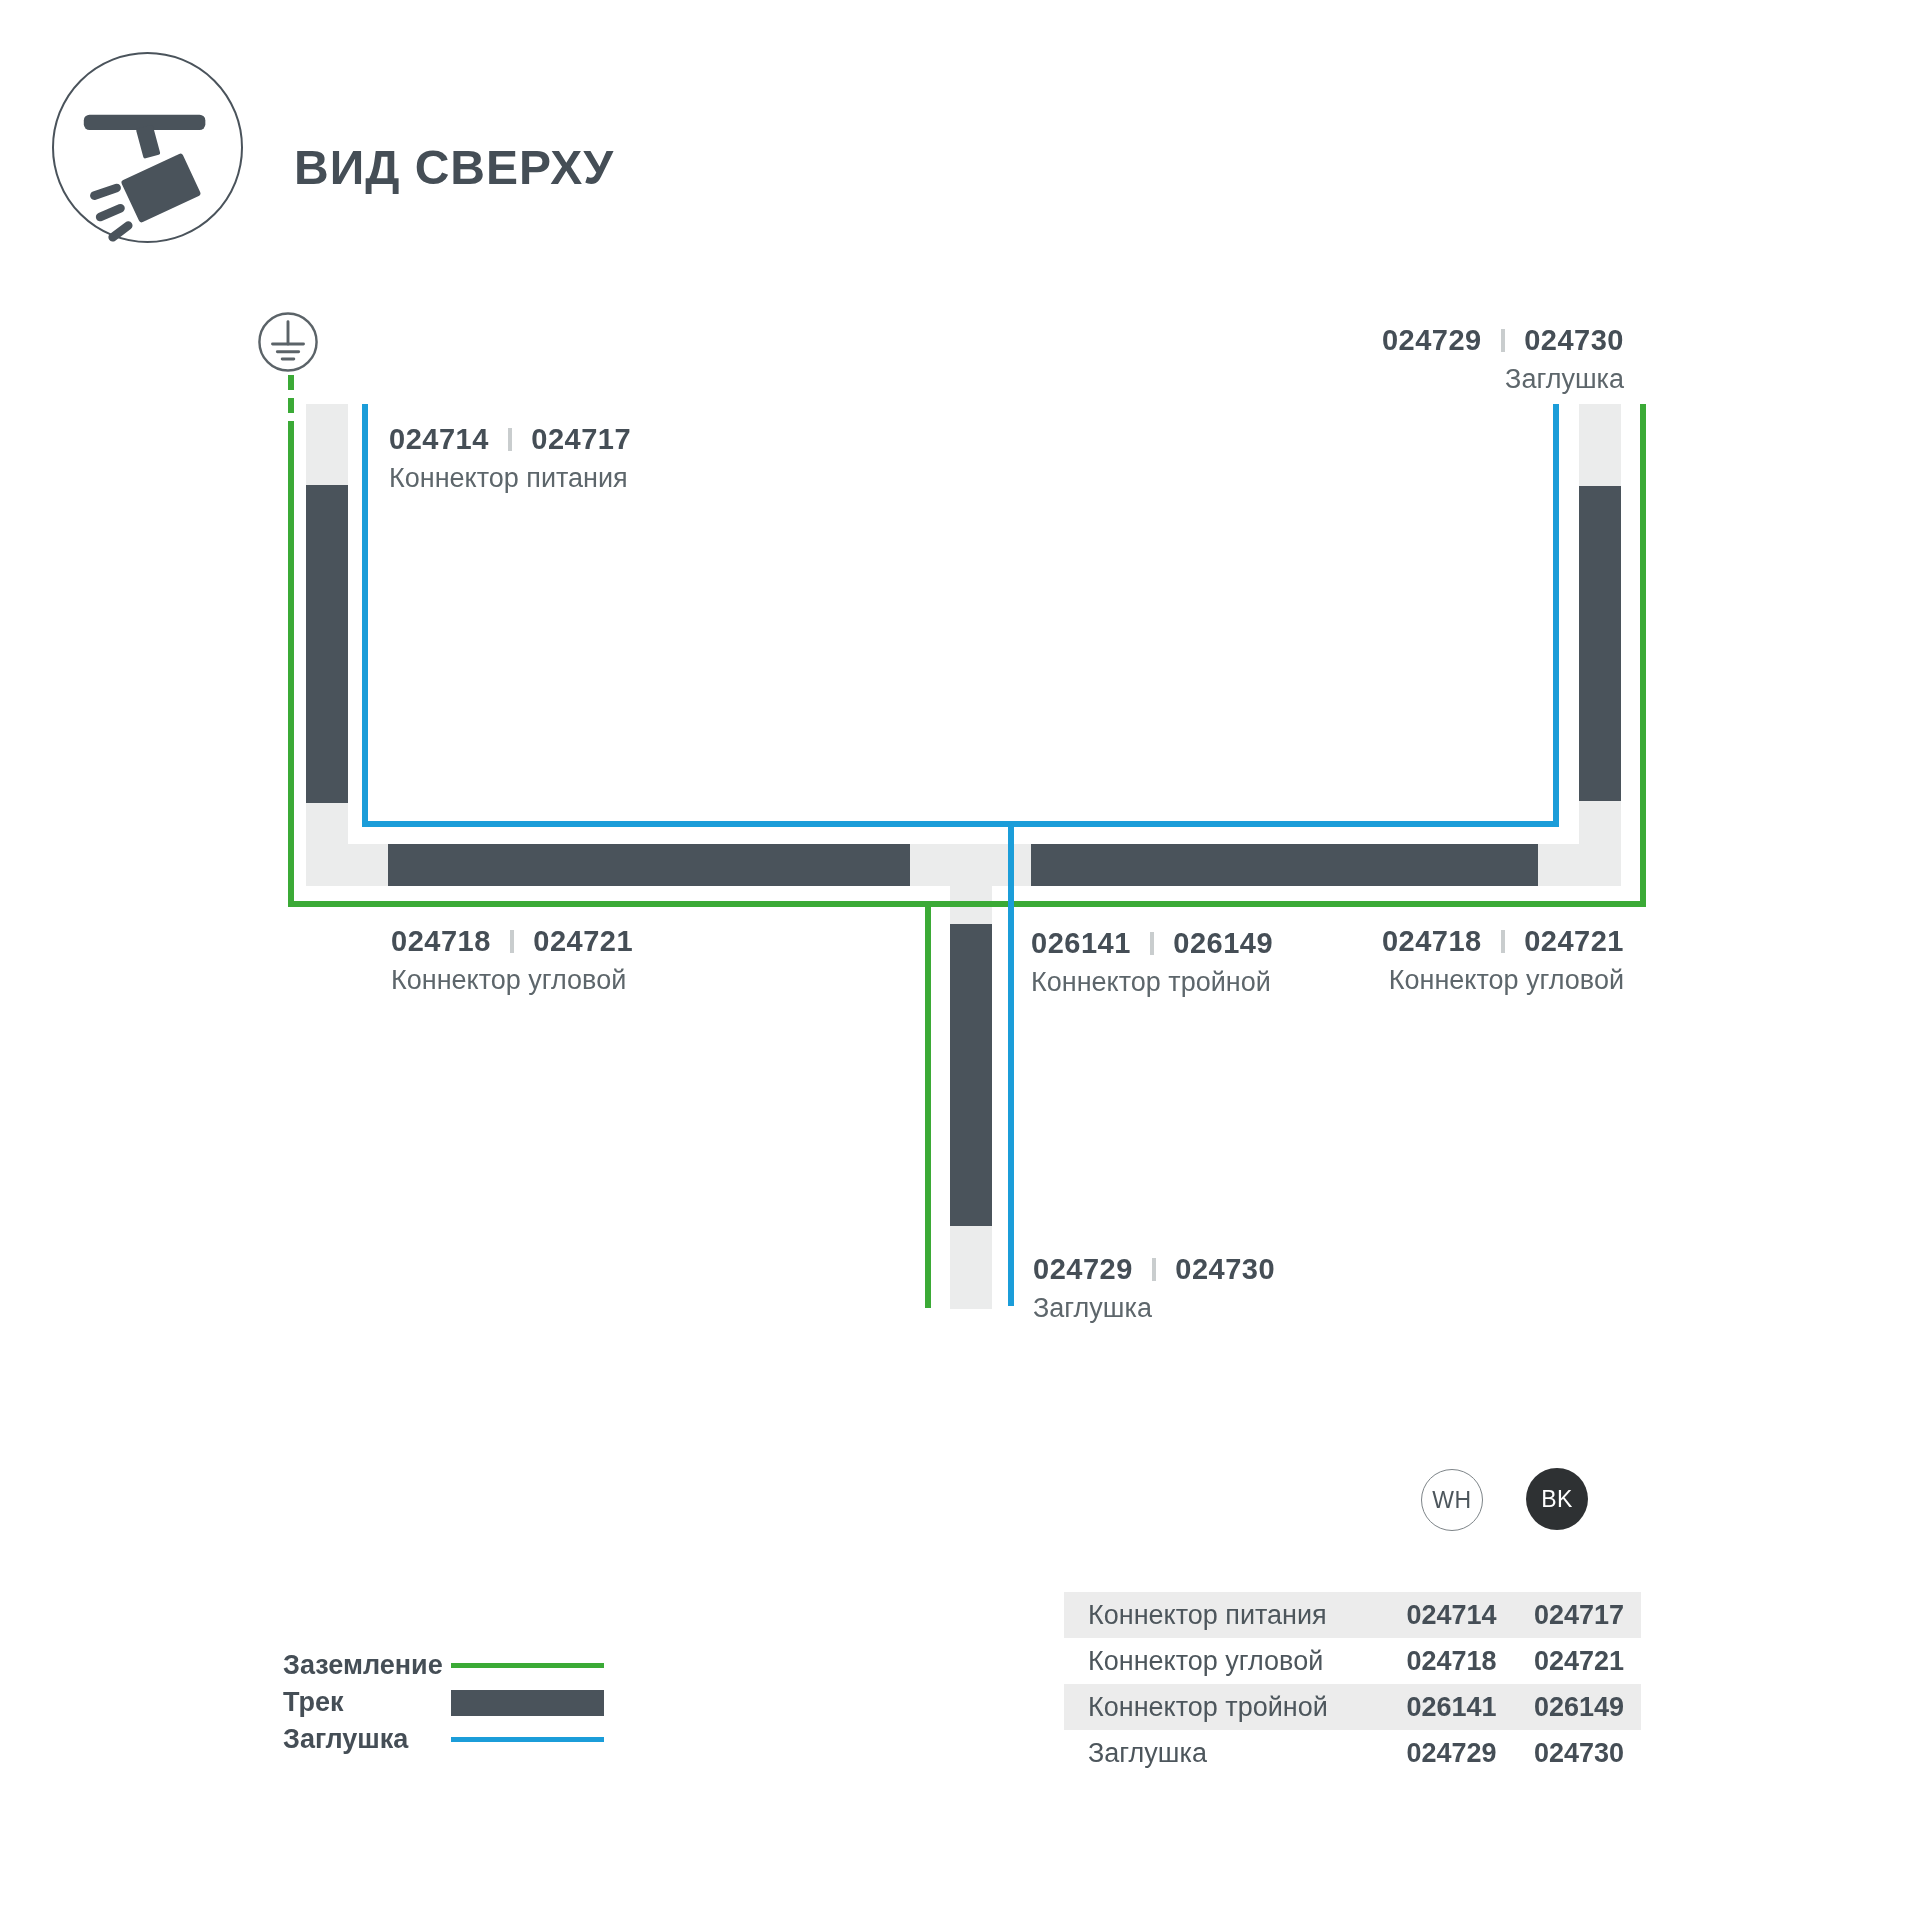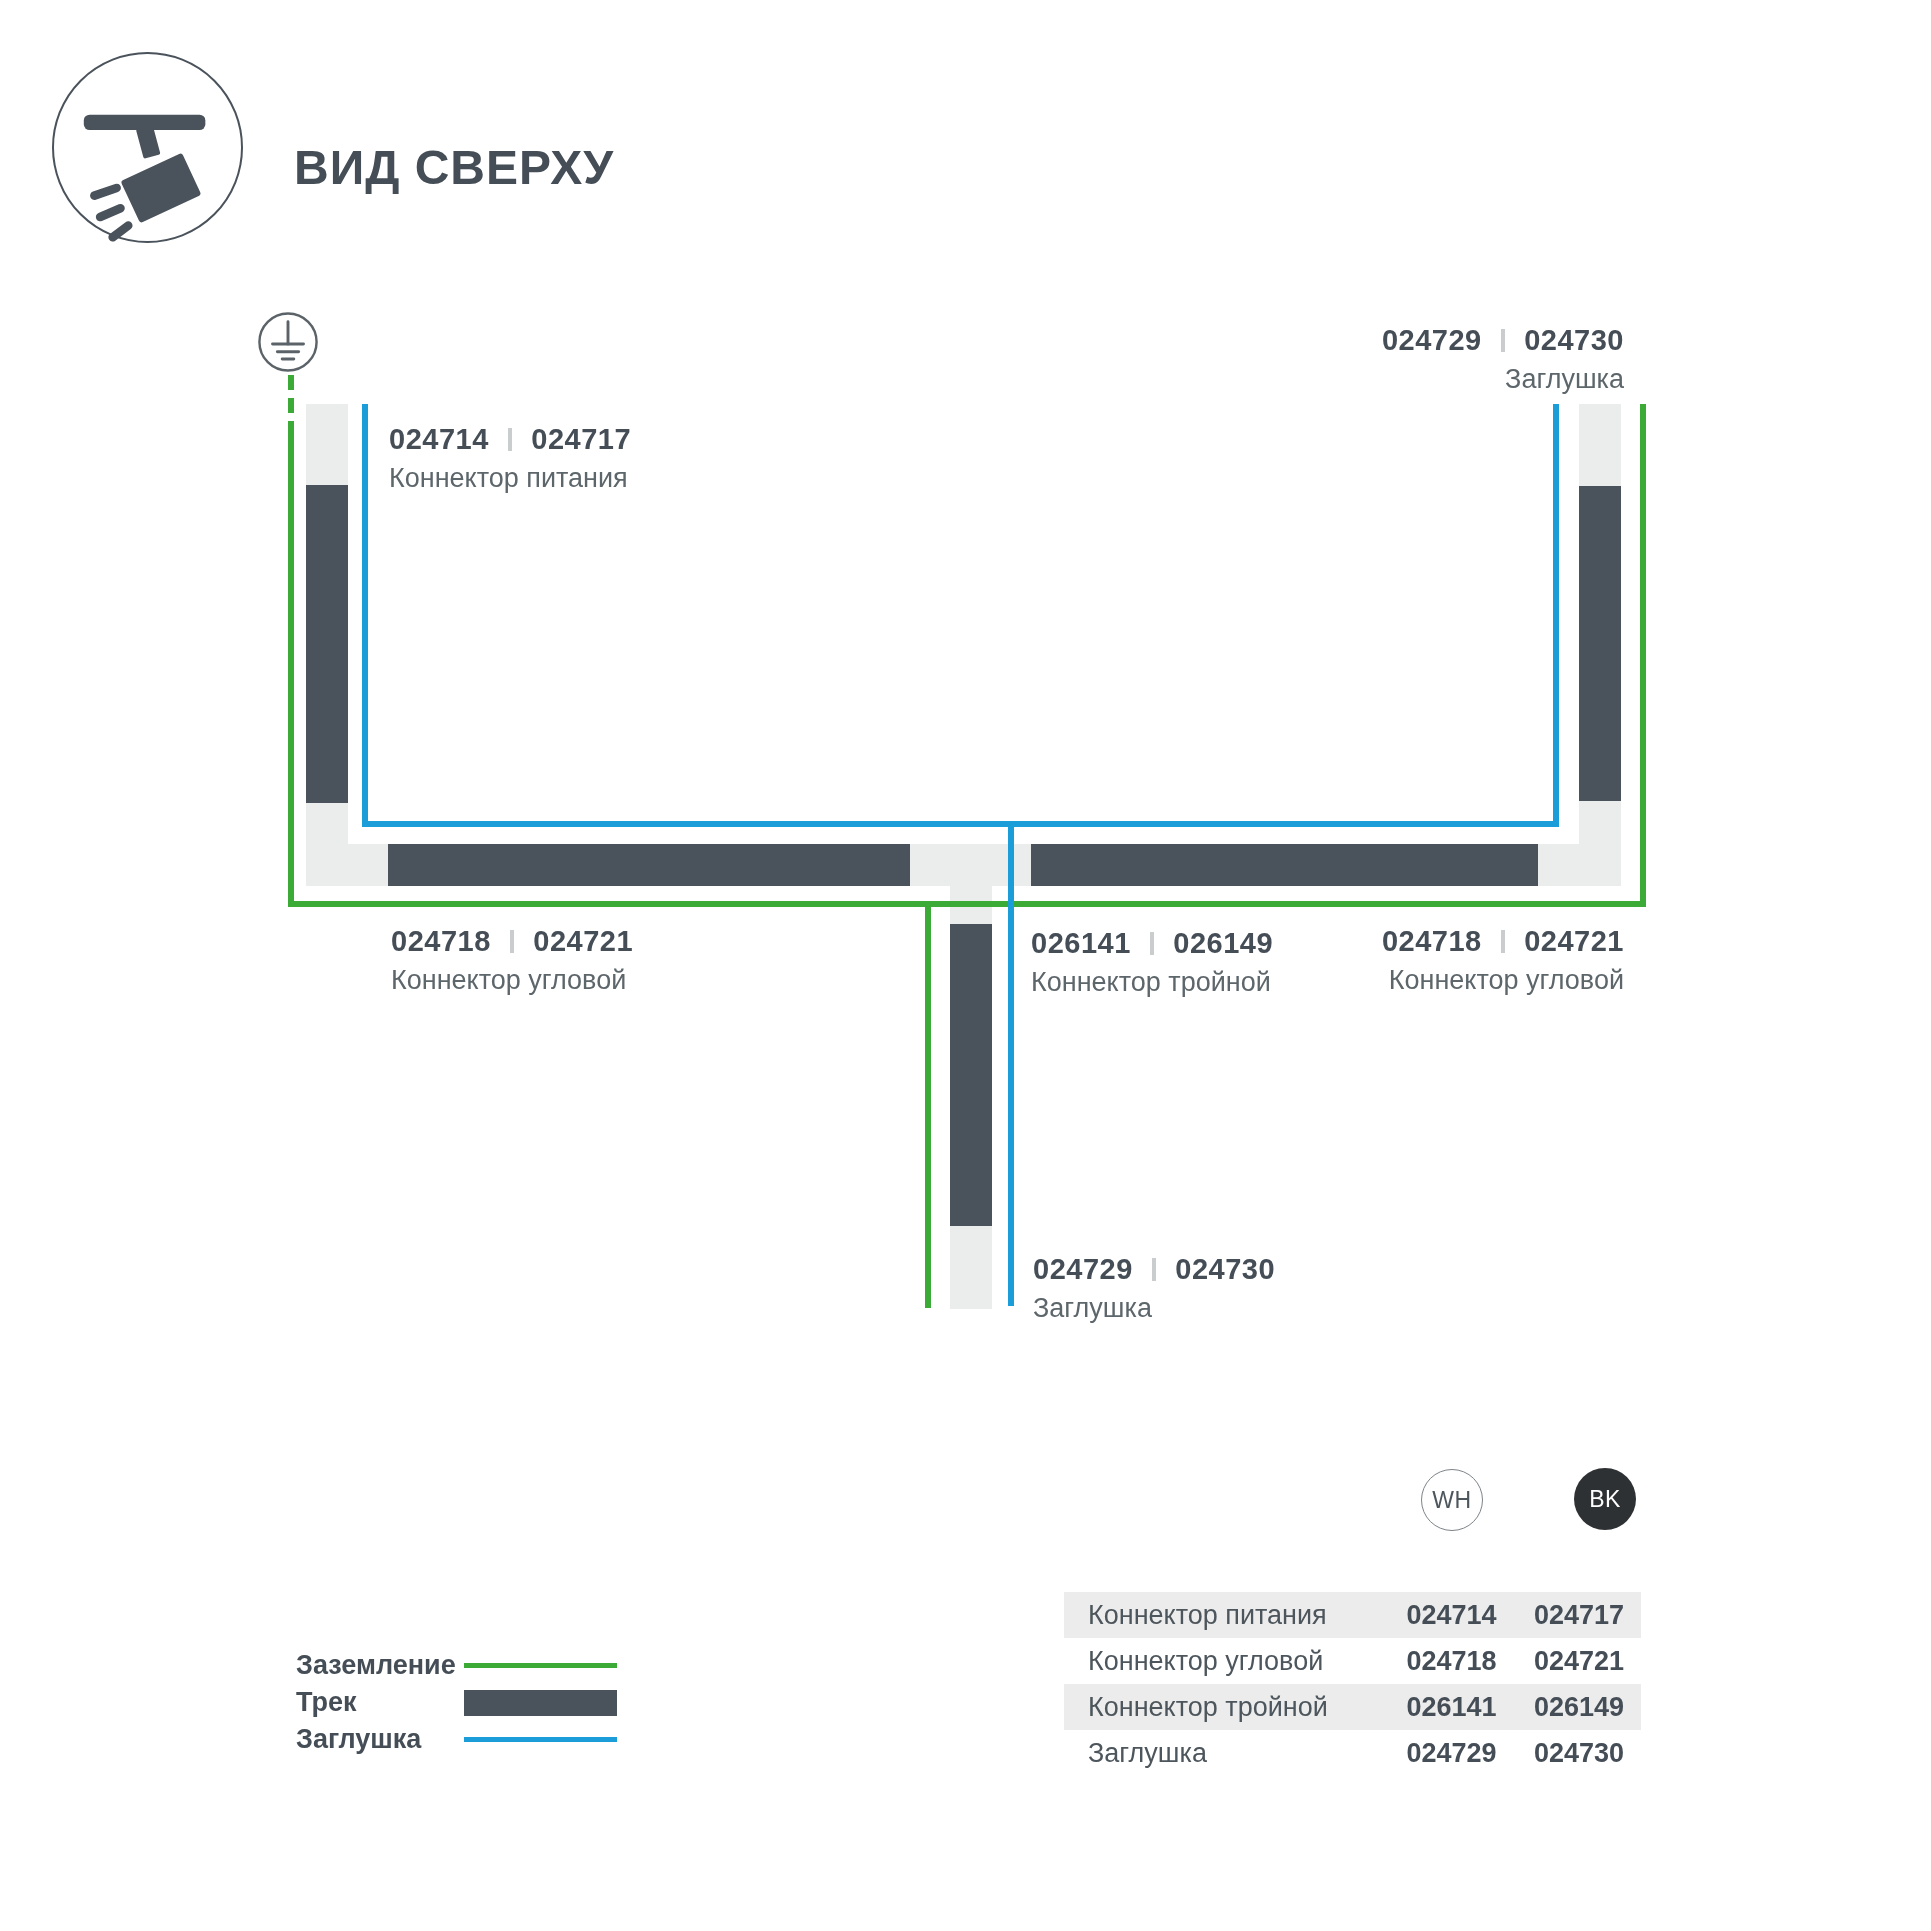--- a/index.html
+++ b/index.html
@@ -26,33 +26,33 @@
   
   .lbl{display:flex;flex-direction:column;align-items:flex-start;white-space:nowrap;}
   .lbl.r{align-items:flex-end;text-align:right;}
   .lbl .nums{display:flex;align-items:center;height:37px;font-size:29px;font-weight:700;
              color:#454E56;letter-spacing:0.5px;}
   .pipe{width:3.9px;height:23px;background:#C9CDCE;margin:0 19.3px;}
   .lbl .cap{height:33px;line-height:33px;font-size:27px;color:#5D666B;margin-top:3.9px;}
 
   
   .legend{left:283px;top:1647px;display:grid;grid-template-columns:168px 153px;
-          grid-auto-rows:37px;align-items:center;margin-left:13px;}
+          grid-auto-rows:37px;align-items:center;}
   .legend .lab{font-size:27px;font-weight:700;color:#454E56;white-space:nowrap;}
   .sw{width:153px;}
   .sw.g{height:5.8px;background:#3BAA36;}
   .sw.t{height:26px;background:#4A535B;}
   .sw.b{height:5.8px;background:#1B9DD9;}
 
   
   .badge{width:62px;height:62px;border-radius:50%;box-sizing:border-box;
          display:flex;align-items:center;justify-content:center;
          font-size:23px;font-weight:500;letter-spacing:0.5px;text-align:right;}
   .badge.wh{left:1421px;top:1469px;border:1.9px solid #7D8488;color:#4D565C;background:#fff;}
-  .badge.bk{left:1574px;top:1468px;background:#2E3133;color:#ffffff;}
+  .badge.bk{left:1526px;top:1468px;background:#2E3133;color:#ffffff;}
 
   
   .ptable{left:1064px;top:1592px;width:577px;}
   .prow{display:grid;grid-template-columns:322px 131px 124px;height:46px;align-items:center;}
   .prow.alt{background:#ECECEC;}
   .prow .tl{padding-left:24px;font-size:27px;color:#4D565C;white-space:nowrap;}
   .prow .tv{text-align:center;font-size:27px;font-weight:700;color:#454E56;}
 </style>
 </head>
 <body>

